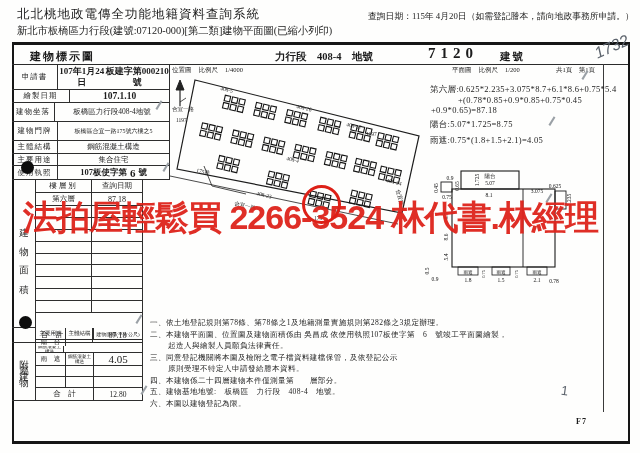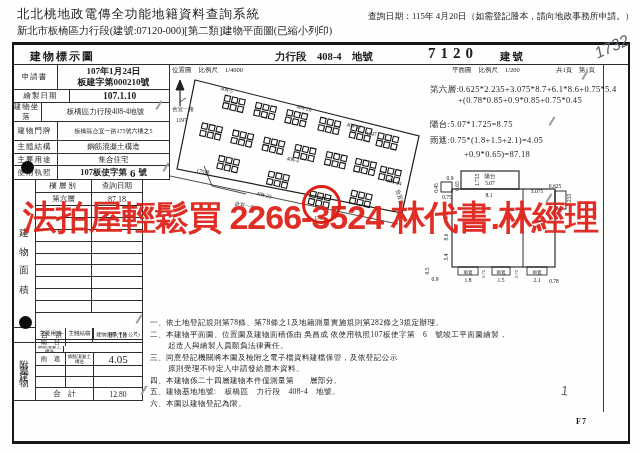--- a/index.html
+++ b/index.html
@@ -43,31 +43,31 @@
   <div class="abs" style="left:30px;top:49px;font-size:11px;font-weight:bold;letter-spacing:2px;">建物標示圖</div>
   <div class="abs" style="left:238px;top:50px;font-size:10.5px;font-weight:bold;margin-left:37px;">力行段　408-4　地號</div>
   <div class="abs" style="left:428px;top:45px;font-size:15px;letter-spacing:5px;font-weight:bold;">7120</div>
   <div class="abs" style="left:500px;top:50px;font-size:10.5px;font-weight:bold;letter-spacing:2px;">建號</div>
   <div class="abs hand" style="left:594px;top:38px;font-size:16px;font-style:italic;transform:rotate(-24deg);">1732</div>
   <div class="abs hline" style="left:12px;top:64px;width:616px;"></div>
 
   <div class="abs" style="left:12px;top:64px;width:158px;border-right:1px solid #2e2e2e;box-sizing:border-box;">
     <div class="row" style="height:26px;">
       <div class="cell lab" style="width:46px;">申請書</div>
-      <div class="cell val" style="flex:1;flex-direction:column;font-size:9px;font-weight:bold;line-height:11px;">
+      <div class="cell val" style="flex:1;flex-direction:row;font-size:9px;font-weight:bold;line-height:11px;">
         <span>107年1月24日</span>
         <span>板建字第000210號</span>
       </div>
     </div>
     <div class="row" style="height:13px;">
       <div class="cell lab" style="width:58px;">繪製日期</div>
       <div class="cell val" style="flex:1;font-weight:bold;font-size:9.5px;">107.1.10</div>
     </div>
     <div class="row" style="height:19px;">
-      <div class="cell lab" style="width:30px;text-align:center;">建物坐落</div>
+      <div class="cell lab" style="width:43px;text-align:center;">建物坐落</div>
       <div class="cell val" style="flex:1;">板橋區力行段408-4地號</div>
     </div>
     <div class="row" style="height:19px;">
       <div class="cell lab" style="width:46px;">建物門牌</div>
       <div class="cell val tiny" style="flex:1;">板橋區合宜一路175號六樓之5</div>
     </div>
     <div class="row" style="height:13px;">
       <div class="cell lab" style="width:46px;">主體結構</div>
       <div class="cell val" style="flex:1;">鋼筋混凝土構造</div>
     </div>
@@ -250,21 +250,21 @@
     <span>平面圖</span>
     <span>比例尺</span>
     <span>1/200</span>
   </div>
   <div class="abs" style="left:556px;top:66px;font-size:6.5px;">共1頁　第1頁</div>
 
   <div class="abs vline" style="left:603px;top:64px;height:348px;"></div>
 
   <div class="abs calcLine" style="left:430px;top:84px;">第六層:0.625*2.235+3.075*8.7+6.1*8.6+0.75*5.4</div>
   <div class="abs calcLine" style="left:458px;top:95px;">+(0.78*0.85+0.9*0.85+0.75*0.45</div>
-  <div class="abs calcLine" style="left:464px;top:105px;margin-top:44px;">+0.9*0.65)=87.18</div>
+  <div class="abs calcLine" style="left:431px;top:105px;">+0.9*0.65)=87.18</div>
   <div class="abs calcLine" style="left:430px;top:119px;">陽台:5.07*1.725=8.75</div>
   <div class="abs calcLine" style="left:430px;top:135px;">雨遮:0.75*(1.8+1.5+2.1)=4.05</div>
 
   <svg class="abs" style="left:425px;top:162px;" width="205" height="128" viewBox="0 0 205 128">
     <g fill="none" stroke="#1b1b1b" stroke-width="1.1">
       <rect x="36" y="9" width="58" height="18"></rect>
       <rect x="27" y="27" width="103" height="78"></rect>
       <rect x="16" y="20" width="11" height="10" stroke-width="0.9"></rect>
       <line x1="98" y1="27" x2="98" y2="105" stroke-width="0.9"></line>
       <rect x="130" y="29" width="11" height="18" stroke-width="0.9"></rect>

